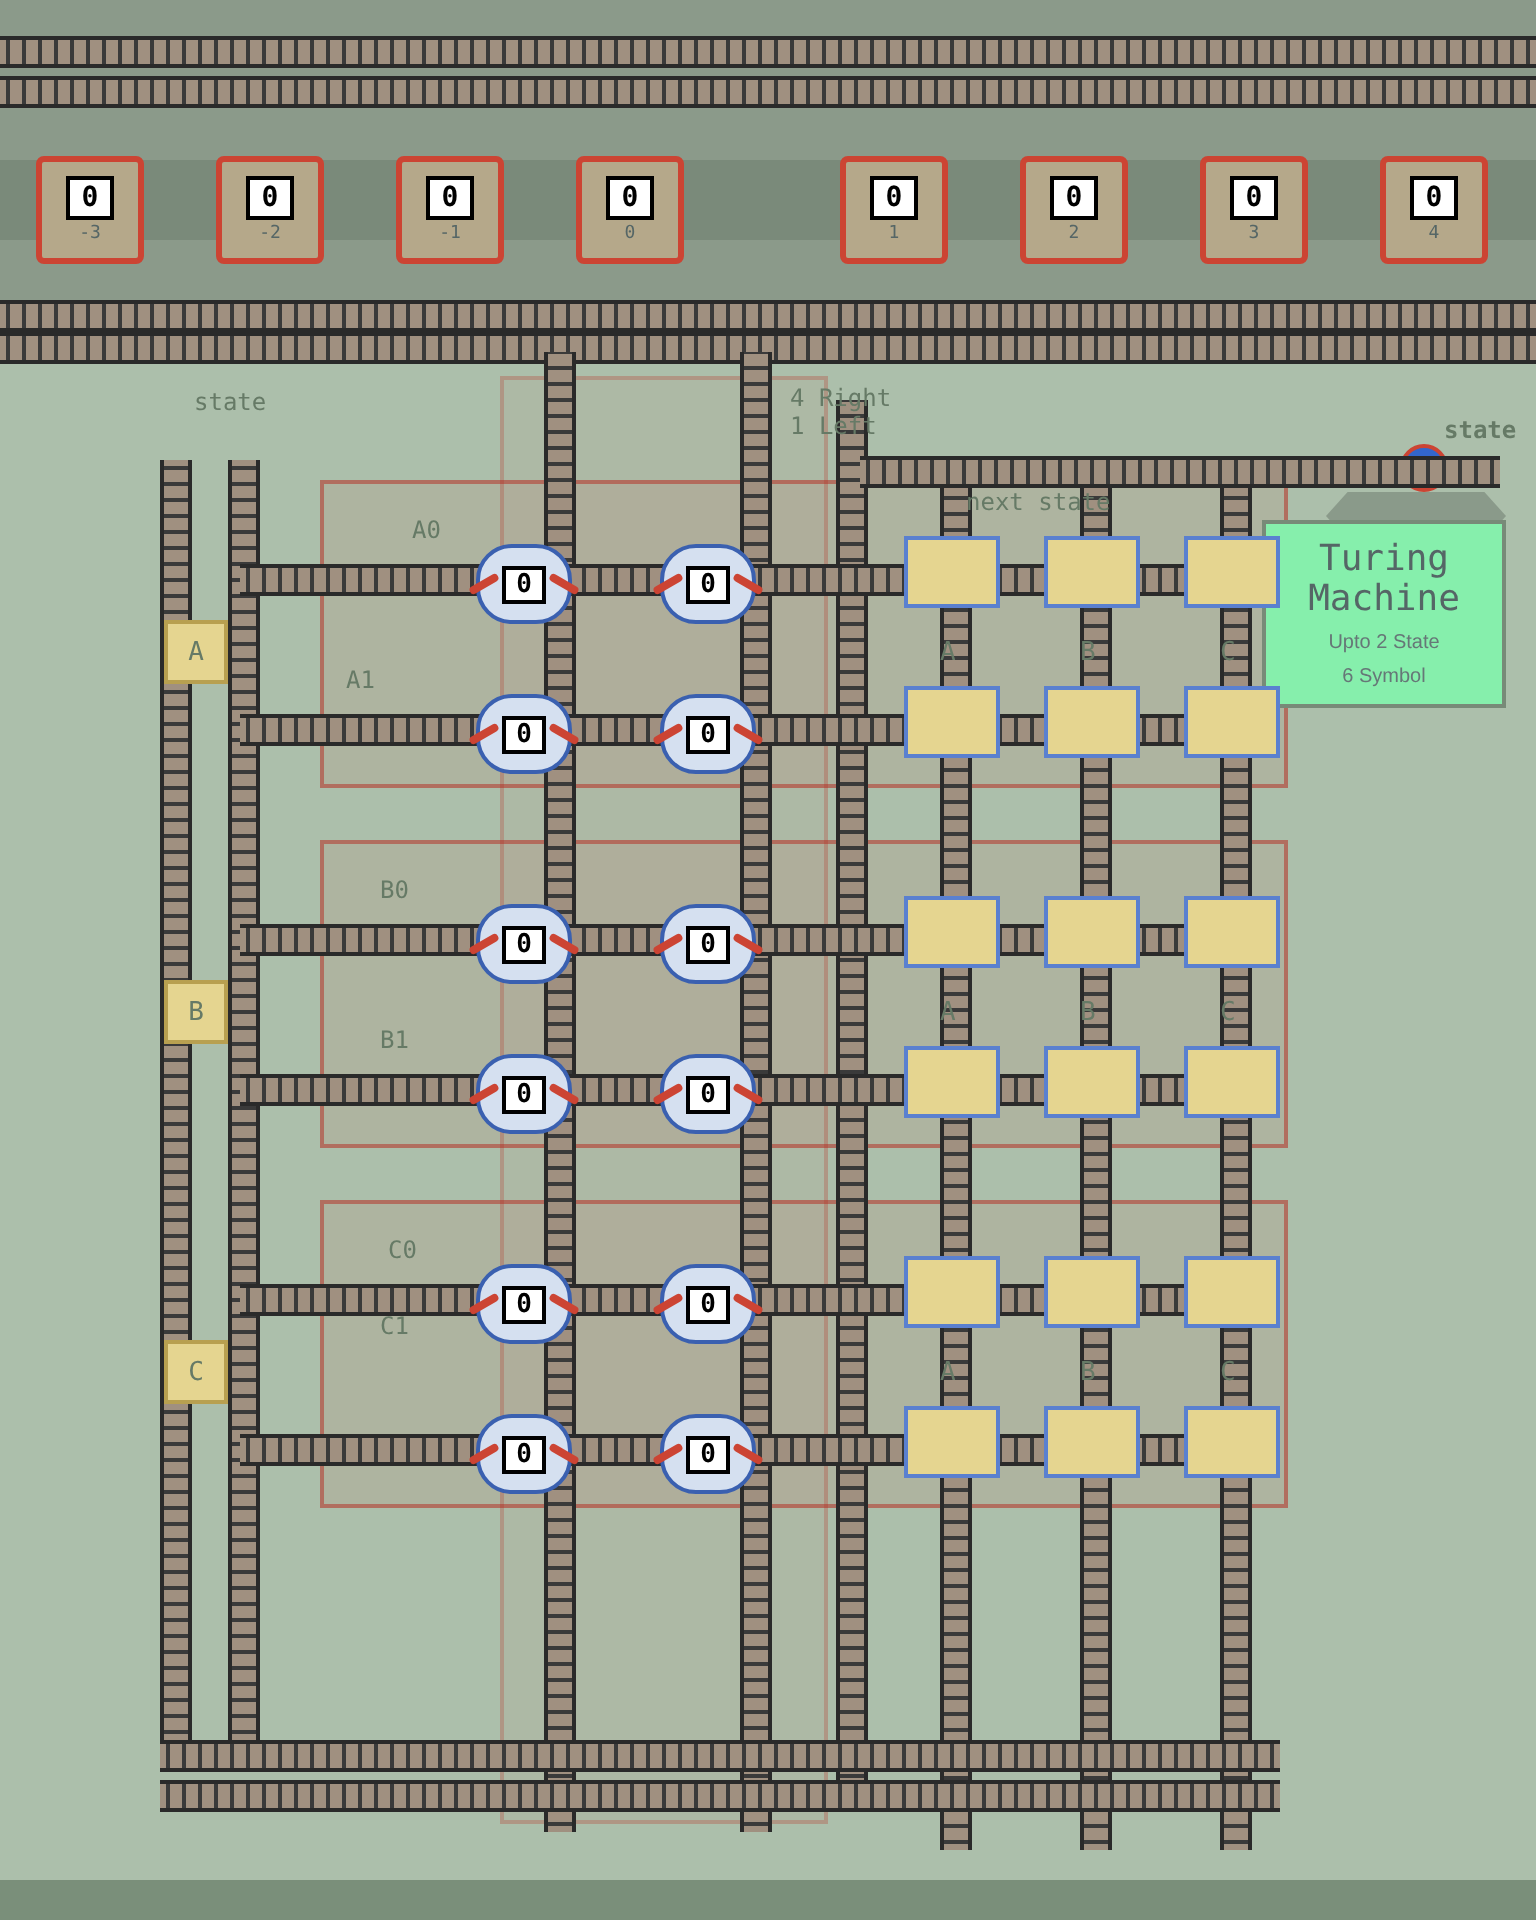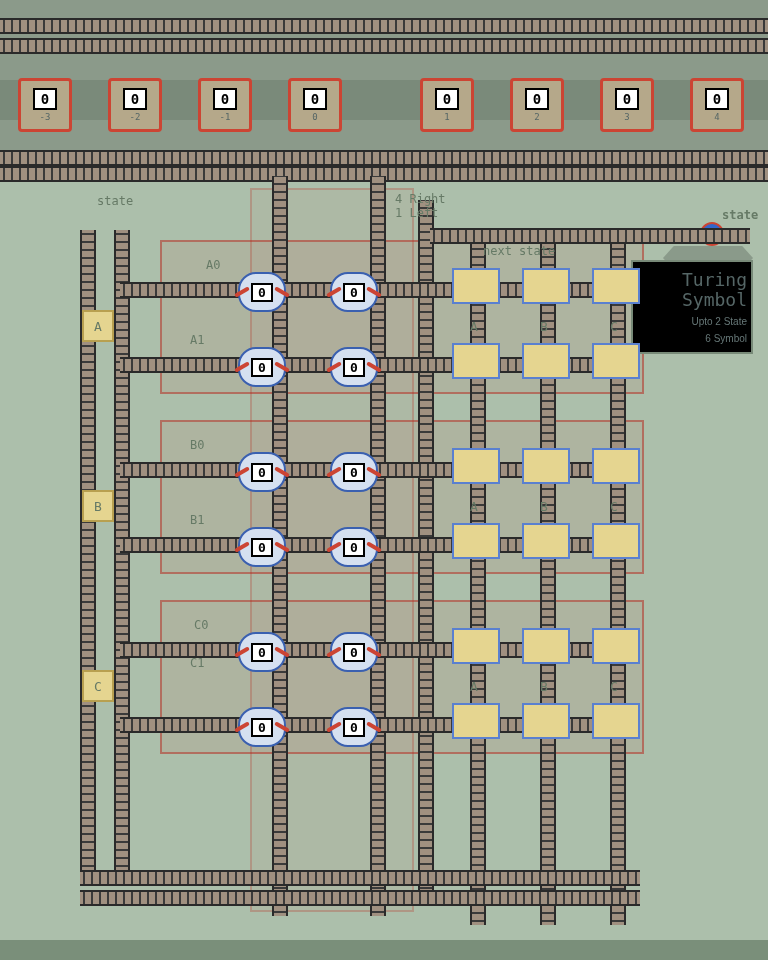--- a/index.html
+++ b/index.html
@@ -7,21 +7,21 @@
 .tape-bg{position:absolute;left:0;top:0;width:768px;height:180px;background:#8b9a8a}
 .tape-dark{position:absolute;left:0;top:80px;width:768px;height:40px;background:#7a8a7a}
 .track{position:absolute;background:repeating-linear-gradient(90deg,#a09080 0 3px,#3a3a3a 3px 5px,#a09080 5px 8px);border-top:2px solid #2a2a2a;border-bottom:2px solid #2a2a2a;height:12px}
 .track.v{width:12px;height:auto;border:none;border-left:2px solid #2a2a2a;border-right:2px solid #2a2a2a;background:repeating-linear-gradient(0deg,#a09080 0 3px,#3a3a3a 3px 5px,#a09080 5px 8px)}
 .cell{position:absolute;width:48px;height:48px;background:#b5a88a;border:2px solid #8a7a6a;border-radius:4px;display:flex;align-items:center;justify-content:center;flex-direction:column}
 .cell .sym{background:#fff;border:2px solid #000;padding:1px 6px;font-weight:bold;font-size:14px;font-family:monospace}
 .cell .idx{font-size:9px;color:#566;margin-top:2px;font-family:monospace}
 .cell.orange{border-color:#c43;border-width:3px}
 .redbox{position:absolute;background:rgba(200,50,40,0.08);border:2px solid rgba(180,40,30,0.5)}
 .label{position:absolute;color:#667a66;font-family:monospace;font-size:12px;white-space:pre}
-.title-box{position:absolute;right:15px;top:260px;width:110px;text-align:right;padding:8px 4px;background:#000000;border:2px solid #788a78}
+.title-box{position:absolute;right:15px;top:260px;width:110px;text-align:center;padding:8px 4px;background:#86efac;border:2px solid #788a78}
 .title-box .big{font-size:18px;font-family:monospace;color:#566;line-height:1.1}
 .title-box .sub{font-size:10px;color:#677;margin-top:6px}
 .halt-chip{position:absolute;right:44px;top:222px;width:20px;height:20px;border-radius:50%;background:#36c;border:2px solid #c43}
 .statebox{position:absolute;width:28px;height:28px;background:#e5d590;border:2px solid #b8a050;display:flex;align-items:center;justify-content:center;font-family:monospace;font-size:13px;color:#667a66}
 .switch-oval{position:absolute;width:44px;height:36px;border-radius:18px;background:#d5e0f0;border:2px solid #3a60b0;display:flex;align-items:center;justify-content:center}
 .switch-oval .sym{background:#fff;border:2px solid #000;padding:0 5px;font-weight:bold;font-family:monospace;font-size:13px}
 .switch-oval .lever{position:absolute;width:16px;height:4px;background:#c43;border-radius:2px}
 .switch-oval .lever.l{left:-6px;transform:rotate(-30deg)}
 .switch-oval .lever.r{right:-6px;transform:rotate(30deg)}
 .next-cell{position:absolute;width:44px;height:32px;background:#e5d590;border:2px solid #5a80d0}
@@ -96,31 +96,31 @@
 1 Left</div>
   <div class="label" style="left:483px;top:244px">next state</div>
   <div class="label" style="left:722px;top:208px;font-weight:bold">state</div>
 
   <div class="halt-chip"></div>
   <div class="track" style="left:430px;top:228px;width:320px"></div>
   <div class="platform" style="right:15px;top:246px"></div>
 
   <div class="title-box">
     <div class="big">Turing</div>
-    <div class="big">Symbol</div>
+    <div class="big">Machine</div>
     <div class="sub">Upto 2 State</div>
     <div class="sub">6 Symbol</div>
   </div>
 
   <div class="statebox" style="left:82px;top:310px">A</div>
   <div class="statebox" style="left:82px;top:490px">B</div>
   <div class="statebox" style="left:82px;top:670px">C</div>
 
   <div class="label" style="left:206px;top:258px">A0</div>
-  <div class="label" style="left:190px;top:333px">A1</div>
+  <div class="label" style="left:173px;top:333px">A1</div>
   <div class="label" style="left:190px;top:438px">B0</div>
   <div class="label" style="left:190px;top:513px">B1</div>
   <div class="label" style="left:194px;top:618px">C0</div>
   <div class="label" style="left:190px;top:656px">C1</div>
 
   <div class="track" style="left:120px;top:282px;width:520px"></div>
   <div class="track" style="left:120px;top:357px;width:520px"></div>
   <div class="track" style="left:120px;top:462px;width:520px"></div>
   <div class="track" style="left:120px;top:537px;width:520px"></div>
   <div class="track" style="left:120px;top:642px;width:520px"></div>

